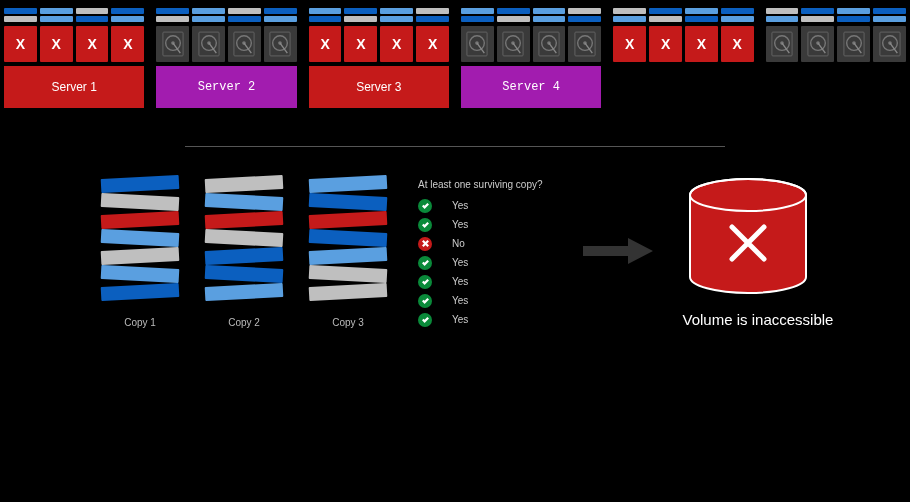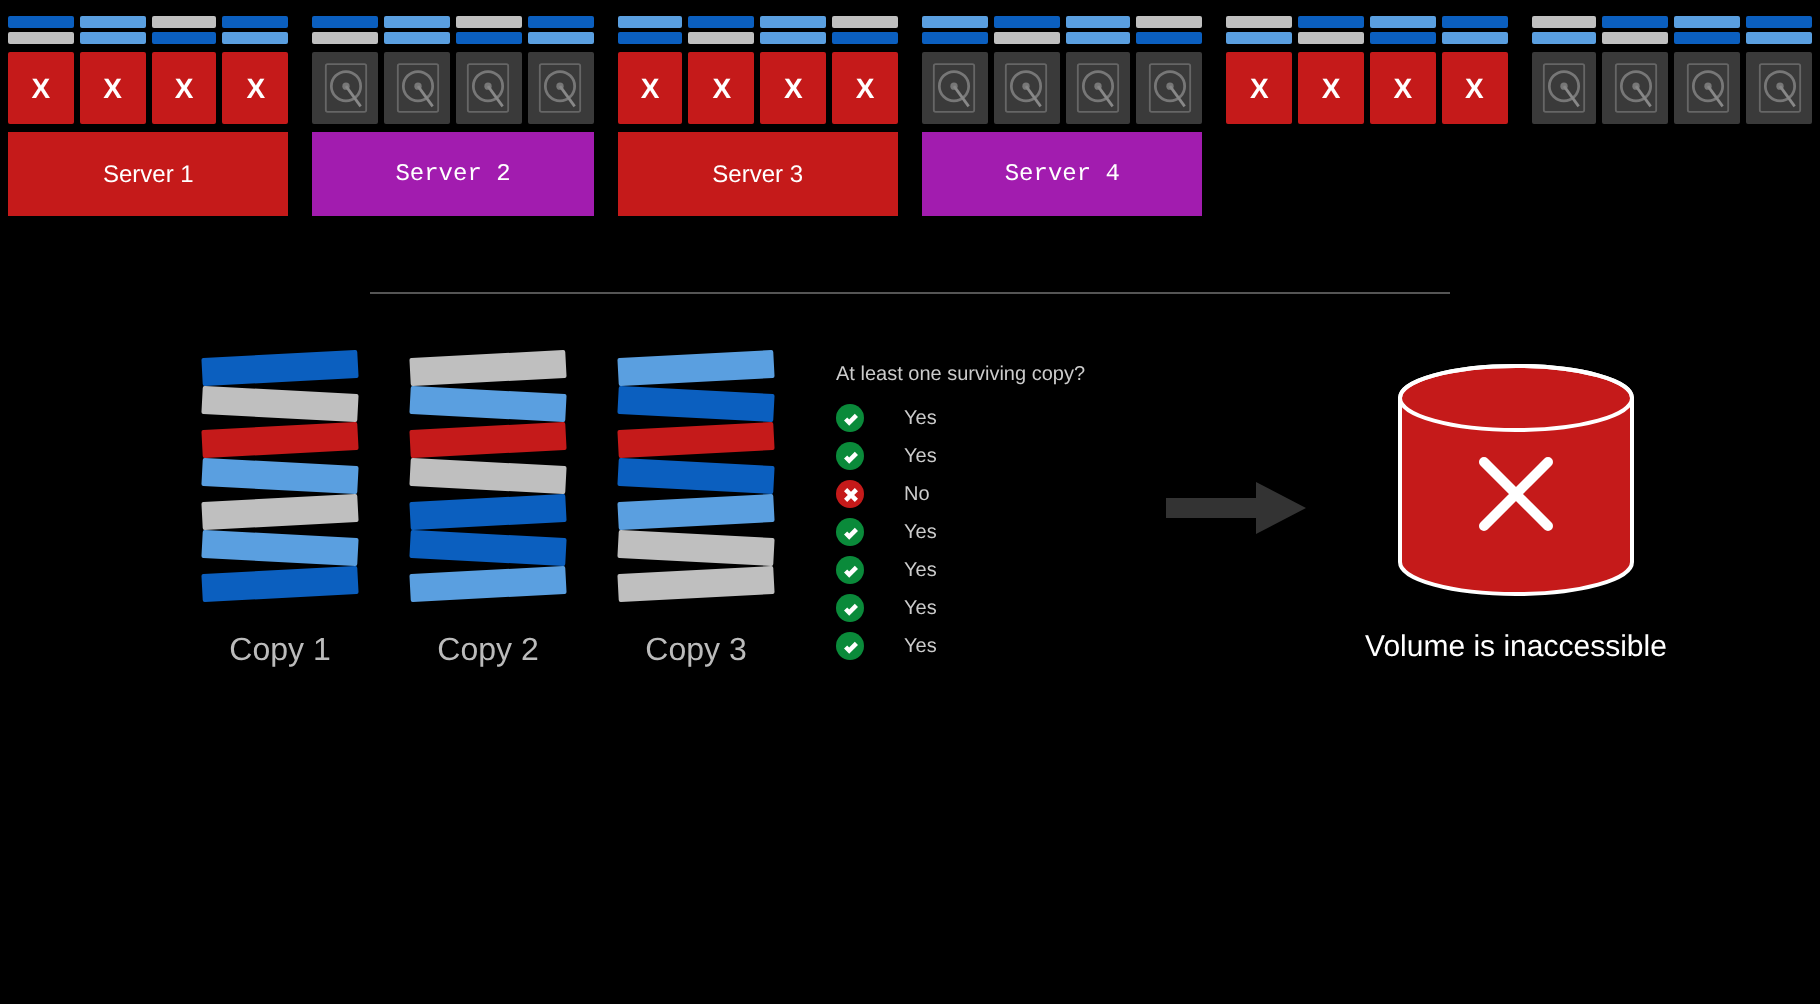--- a/index.html
+++ b/index.html
@@ -16,31 +16,31 @@
   .server-label { height: 42px; margin-top: 2px; display: flex; align-items: center; justify-content: center; font-size: 12px; }
   .server.failed .server-label { background: #c51a1a; }
   .server.ok .server-label { background: #a21caf; font-family: Liberation Mono, monospace; }
   .divider { margin: 38px auto 30px auto; width: 540px; height: 1px; background: #555; }
   .lower { display: flex; align-items: center; gap: 30px; padding-left: 100px; }
   .copies { display: flex; gap: 24px; }
   .copy { width: 80px; display: flex; flex-direction: column; gap: 4px; align-items: center; }
   .slab { width: 78px; height: 14px; border-radius: 1px; }
   .slab:nth-child(odd) { transform: rotate(-3deg); }
   .slab:nth-child(even) { transform: rotate(3deg); }
-  .copy-label { margin-top: 14px; font-size: 16px; color: #bbb; }
+  .copy-label { margin-top: 14px; font-size: 10px; color: #bbb; }
   .check-col { display: flex; flex-direction: column; gap: 5px; }
   .check-title { font-size: 10px; color: #ccc; margin-bottom: 4px; text-align: center; }
   .check-row { display: flex; align-items: center; gap: 20px; font-size: 10px; color: #ccc; }
   .check-icon { width: 14px; height: 14px; border-radius: 50%; display: flex; align-items: center; justify-content: center; }
   .check-icon.yes { background: #0a8a3a; }
   .check-icon.no  { background: #c51a1a; }
   .check-icon svg { width: 9px; height: 9px; stroke: #fff; stroke-width: 2.5; fill: none; }
   .arrow { margin-left: 10px; }
   .arrow svg { width: 70px; height: 30px; fill: #333; }
-  .result { display: flex; flex-direction: column; align-items: center; gap: 14px; }
+  .result { display: flex; flex-direction: column; align-items: flex-start; gap: 14px; }
   .cyl { width: 130px; height: 120px; }
   .result-label { font-size: 15px; color: #fff; }
   
   .c-blue  { background: #0b5fbf; }
   .c-lblue { background: #5a9fe0; }
   .c-grey  { background: #bfbfbf; }
   .c-red   { background: #c51a1a; }
 </style>
 </head>
 <body>

